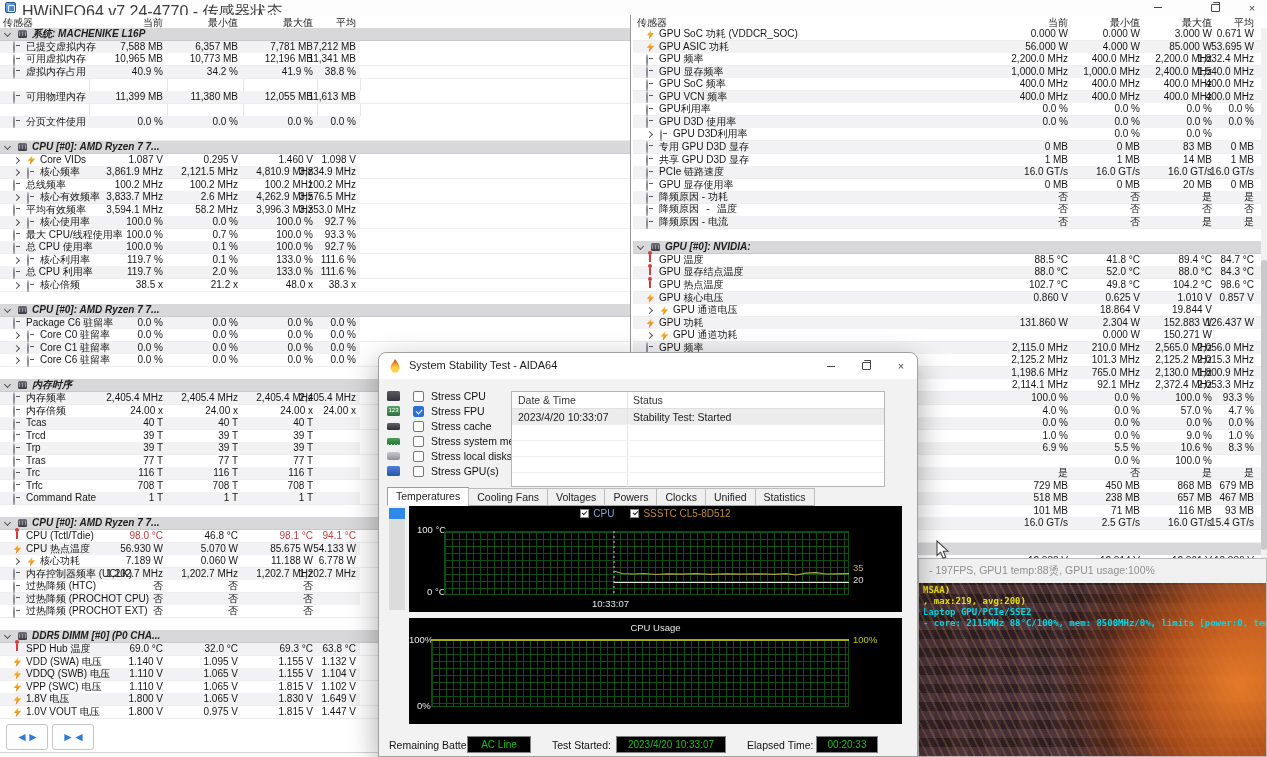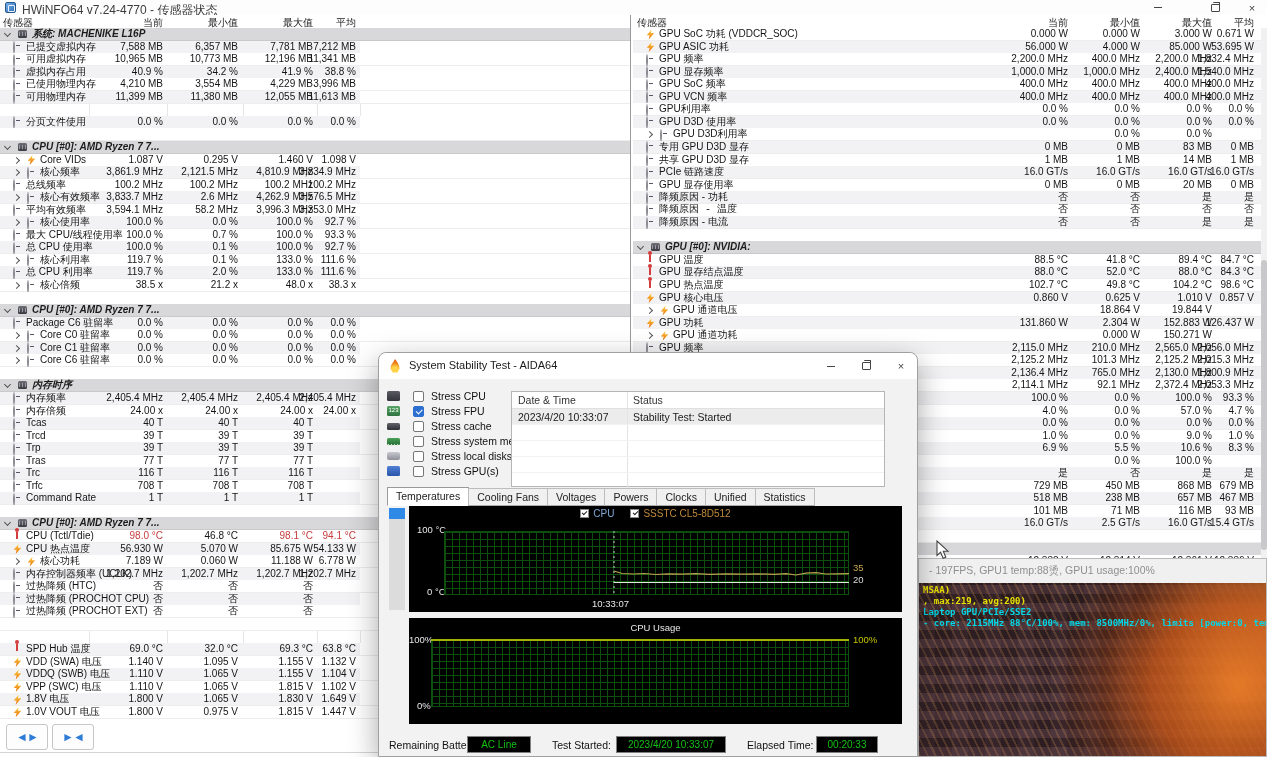--- a/index.html
+++ b/index.html
@@ -3,21 +3,21 @@
 <meta charset="utf-8">
 <style>
   html,body{margin:0;padding:0;background:#555;}
   .screen{position:relative;width:1267px;height:757px;background:#fff;overflow:hidden;
           font-family:"Liberation Sans",sans-serif;-webkit-font-smoothing:antialiased;}
   
   .titlebar{position:absolute;left:0;top:0;width:1267px;height:15px;background:#fdfdfd;}
   .app-ico{position:absolute;left:5px;top:2px;width:11px;height:11px;border-radius:2px;
            background:linear-gradient(135deg,#7ab0e8,#2d6db8);border:1px solid #24588f;box-sizing:border-box;}
   .app-ico::after{content:'';position:absolute;left:2px;top:2px;width:5px;height:5px;border:1px solid #e8f2ff;border-radius:1px;}
-  .title-txt{position:absolute;left:22px;top:2px;font-size:12px;color:#3c3c3c;white-space:nowrap;}
+  .title-txt{position:absolute;left:22px;top:2px;font-size:16px;color:#3c3c3c;white-space:nowrap;}
   .capbtn{position:absolute;top:0;width:30px;height:15px;display:flex;align-items:center;justify-content:center;}
   .glyph-min{width:8px;height:1px;background:#444;}
   .glyph-max{width:7px;height:6px;border:1px solid #444;border-radius:1px;position:relative;background:#fdfdfd;}
   .glyph-max::before{content:'';position:absolute;left:1.5px;top:-3px;width:6px;height:5px;border:1px solid #444;border-bottom:none;border-left:none;border-radius:1px;}
   .glyph-x{font-size:11px;color:#444;line-height:10px;}
   
   .hdr{position:absolute;top:15px;height:13px;background:#fff;border-bottom:1px solid #dcdcdc;font-size:10px;color:#222;}
   .hdr .hlabel{position:absolute;left:3px;top:1px;}
   .hdr .hval{position:absolute;top:1px;width:74px;text-align:right;}
   .pane{position:absolute;top:28px;overflow:hidden;background:#fff;}
@@ -163,21 +163,20 @@
       <div class="gridline" style="left: 317px; height: 691px;"></div>
       <div class="gridline" style="left: 360px; height: 691px;"></div>
       <div class="trow sect" style="top: 0px;">
         <span class="chev"></span>
         <span class="ic-chip"></span>
         <span class="slabel">系统: MACHENIKE L16P</span>
       </div>
       <div class="trow odd" style="top: 12.55px;"><span class="ic ic-clock"></span><span class="rlabel">已提交虚拟内存</span><span class="val" style="left: 89px; width: 74px;">7,588 MB</span><span class="val" style="left: 164px; width: 74px;">6,357 MB</span><span class="val" style="left: 239px; width: 74px;">7,781 MB</span><span class="val" style="left: 282px; width: 74px;">7,212 MB</span></div>
       <div class="trow even" style="top: 25.1px;"><span class="ic ic-clock"></span><span class="rlabel">可用虚拟内存</span><span class="val" style="left: 89px; width: 74px;">10,965 MB</span><span class="val" style="left: 164px; width: 74px;">10,773 MB</span><span class="val" style="left: 239px; width: 74px;">12,196 MB</span><span class="val" style="left: 282px; width: 74px;">11,341 MB</span></div>
       <div class="trow odd" style="top: 37.65px;"><span class="ic ic-clock"></span><span class="rlabel">虚拟内存占用</span><span class="val" style="left: 89px; width: 74px;">40.9 %</span><span class="val" style="left: 164px; width: 74px;">34.2 %</span><span class="val" style="left: 239px; width: 74px;">41.9 %</span><span class="val" style="left: 282px; width: 74px;">38.8 %</span></div>
-      <div class="trow even" style="top: 50.2px;"><span class="ic ic-clock"></span><span class="rlabel">已使用物理内存</span><span class="val" style="left: 89px; width: 74px;">4,210 MB</span><span class="val" style="left: 164px; width: 74px;">3,554 MB</span><span class="val" style="left: 239px; width: 74px;">4,229 MB</span><span class="val" style="left: 282px; width: 74px;">3,996 MB</span></div>
       <div class="trow odd" style="top: 62.75px;"><span class="ic ic-clock"></span><span class="rlabel">可用物理内存</span><span class="val" style="left: 89px; width: 74px;">11,399 MB</span><span class="val" style="left: 164px; width: 74px;">11,380 MB</span><span class="val" style="left: 239px; width: 74px;">12,055 MB</span><span class="val" style="left: 282px; width: 74px;">11,613 MB</span></div>
       <div class="trow odd" style="top: 87.85px;"><span class="ic ic-clock"></span><span class="rlabel">分页文件使用</span><span class="val" style="left: 89px; width: 74px;">0.0 %</span><span class="val" style="left: 164px; width: 74px;">0.0 %</span><span class="val" style="left: 239px; width: 74px;">0.0 %</span><span class="val" style="left: 282px; width: 74px;">0.0 %</span></div>
       <div class="trow blankr" style="top: 100.4px;"></div>
       <div class="trow sect" style="top: 112.95px;">
         <span class="chev"></span>
         <span class="ic-chip"></span>
         <span class="slabel">CPU [#0]: AMD Ryzen 7 7...</span>
       </div>
       <div class="trow even" style="top: 125.5px;">
         <span class="chev"></span>
@@ -245,20 +244,25 @@
         <span class="val" style="left: 89px; width: 74px;">7.189 W</span>
         <span class="val" style="left: 164px; width: 74px;">0.060 W</span>
         <span class="val" style="left: 239px; width: 74px;">11.188 W</span>
         <span class="val" style="left: 282px; width: 74px;">6.778 W</span>
       </div>
       <div class="trow odd" style="top: 539.65px;"><span class="ic ic-clock"></span><span class="rlabel">内存控制器频率 (UCLK)</span><span class="val" style="left: 89px; width: 74px;">1,202.7 MHz</span><span class="val" style="left: 164px; width: 74px;">1,202.7 MHz</span><span class="val" style="left: 239px; width: 74px;">1,202.7 MHz</span><span class="val" style="left: 282px; width: 74px;">1,202.7 MHz</span></div>
       <div class="trow even" style="top: 552.2px;"><span class="ic ic-clock"></span><span class="rlabel">过热降频 (HTC)</span><span class="val" style="left: 89px; width: 74px;">否</span><span class="val" style="left: 164px; width: 74px;">否</span><span class="val" style="left: 239px; width: 74px;">否</span></div>
       <div class="trow odd" style="top: 564.75px;"><span class="ic ic-clock"></span><span class="rlabel">过热降频 (PROCHOT CPU)</span><span class="val" style="left: 89px; width: 74px;">否</span><span class="val" style="left: 164px; width: 74px;">否</span><span class="val" style="left: 239px; width: 74px;">否</span></div>
       <div class="trow even" style="top: 577.3px;"><span class="ic ic-clock"></span><span class="rlabel">过热降频 (PROCHOT EXT)</span><span class="val" style="left: 89px; width: 74px;">否</span><span class="val" style="left: 164px; width: 74px;">否</span><span class="val" style="left: 239px; width: 74px;">否</span></div>
       <div class="trow blankr" style="top: 589.85px;"></div>
+      <div class="trow sect" style="top: 602.4px;">
+        <span class="chev"></span>
+        <span class="ic-chip"></span>
+        <span class="slabel">DDR5 DIMM [#0] (P0 CHA...</span>
+      </div>
       <div class="trow odd" style="top: 614.95px;"><span class="ic ic-temp"></span><span class="rlabel">SPD Hub 温度</span><span class="val" style="left: 89px; width: 74px;">69.0 °C</span><span class="val" style="left: 164px; width: 74px;">32.0 °C</span><span class="val" style="left: 239px; width: 74px;">69.3 °C</span><span class="val" style="left: 282px; width: 74px;">63.8 °C</span></div>
       <div class="trow even" style="top: 627.5px;">
         <span class="ic ic-bolt"></span>
         <span class="rlabel">VDD (SWA) 电压</span>
         <span class="val" style="left: 89px; width: 74px;">1.140 V</span>
         <span class="val" style="left: 164px; width: 74px;">1.095 V</span>
         <span class="val" style="left: 239px; width: 74px;">1.155 V</span>
         <span class="val" style="left: 282px; width: 74px;">1.132 V</span>
       </div>
       <div class="trow odd" style="top: 640.05px;">
@@ -363,21 +367,21 @@
       </div>
       <div class="trow even" style="top: 301.2px;">
         <span class="chev"></span>
         <span class="ic ic-bolt ind"></span>
         <span class="rlabel ind">GPU 通道功耗</span>
         <span class="val" style="left: 433px; width: 74px;">0.000 W</span>
         <span class="val" style="left: 505px; width: 74px;">150.271 W</span>
       </div>
       <div class="trow odd" style="top: 313.75px;"><span class="ic ic-clock"></span><span class="rlabel">GPU 频率</span><span class="val" style="left: 361px; width: 74px;">2,115.0 MHz</span><span class="val" style="left: 433px; width: 74px;">210.0 MHz</span><span class="val" style="left: 505px; width: 74px;">2,565.0 MHz</span><span class="val" style="left: 547px; width: 74px;">2,056.0 MHz</span></div>
       <div class="trow even" style="top: 326.3px;"><span class="ic ic-clock"></span><span class="rlabel"></span><span class="val" style="left: 361px; width: 74px;">2,125.2 MHz</span><span class="val" style="left: 433px; width: 74px;">101.3 MHz</span><span class="val" style="left: 505px; width: 74px;">2,125.2 MHz</span><span class="val" style="left: 547px; width: 74px;">2,015.3 MHz</span></div>
-      <div class="trow odd" style="top: 338.85px;"><span class="ic ic-clock"></span><span class="rlabel"></span><span class="val" style="left: 361px; width: 74px;">2,136.4 MHz</span><span class="val" style="left: 433px; width: 74px;">765.0 MHz</span><span class="val" style="left: 505px; width: 74px;">2,130.0 MHz</span><span class="val" style="left: 547px; width: 74px;">1,800.9 MHz</span></div>
+      <div class="trow odd" style="top: 338.85px;"><span class="ic ic-clock"></span><span class="rlabel"></span><span class="val" style="left: 361px; width: 74px;">1,198.6 MHz</span><span class="val" style="left: 433px; width: 74px;">765.0 MHz</span><span class="val" style="left: 505px; width: 74px;">2,130.0 MHz</span><span class="val" style="left: 547px; width: 74px;">1,800.9 MHz</span></div>
       <div class="trow even" style="top: 351.4px;"><span class="ic ic-clock"></span><span class="rlabel"></span><span class="val" style="left: 361px; width: 74px;">2,114.1 MHz</span><span class="val" style="left: 433px; width: 74px;">92.1 MHz</span><span class="val" style="left: 505px; width: 74px;">2,372.4 MHz</span><span class="val" style="left: 547px; width: 74px;">2,053.3 MHz</span></div>
       <div class="trow odd" style="top: 363.95px;"><span class="ic ic-clock"></span><span class="rlabel"></span><span class="val" style="left: 361px; width: 74px;">100.0 %</span><span class="val" style="left: 433px; width: 74px;">0.0 %</span><span class="val" style="left: 505px; width: 74px;">100.0 %</span><span class="val" style="left: 547px; width: 74px;">93.3 %</span></div>
       <div class="trow even" style="top: 376.5px;"><span class="ic ic-clock"></span><span class="rlabel"></span><span class="val" style="left: 361px; width: 74px;">4.0 %</span><span class="val" style="left: 433px; width: 74px;">0.0 %</span><span class="val" style="left: 505px; width: 74px;">57.0 %</span><span class="val" style="left: 547px; width: 74px;">4.7 %</span></div>
       <div class="trow odd" style="top: 389.05px;"><span class="ic ic-clock"></span><span class="rlabel"></span><span class="val" style="left: 361px; width: 74px;">0.0 %</span><span class="val" style="left: 433px; width: 74px;">0.0 %</span><span class="val" style="left: 505px; width: 74px;">0.0 %</span><span class="val" style="left: 547px; width: 74px;">0.0 %</span></div>
       <div class="trow even" style="top: 401.6px;"><span class="ic ic-clock"></span><span class="rlabel"></span><span class="val" style="left: 361px; width: 74px;">1.0 %</span><span class="val" style="left: 433px; width: 74px;">0.0 %</span><span class="val" style="left: 505px; width: 74px;">9.0 %</span><span class="val" style="left: 547px; width: 74px;">1.0 %</span></div>
       <div class="trow odd" style="top: 414.15px;"><span class="ic ic-clock"></span><span class="rlabel"></span><span class="val" style="left: 361px; width: 74px;">6.9 %</span><span class="val" style="left: 433px; width: 74px;">5.5 %</span><span class="val" style="left: 505px; width: 74px;">10.6 %</span><span class="val" style="left: 547px; width: 74px;">8.3 %</span></div>
       <div class="trow even" style="top: 426.7px;"><span class="ic ic-clock"></span><span class="rlabel"></span><span class="val" style="left: 433px; width: 74px;">0.0 %</span><span class="val" style="left: 505px; width: 74px;">100.0 %</span></div>
       <div class="trow odd" style="top: 439.25px;"><span class="ic ic-clock"></span><span class="rlabel"></span><span class="val" style="left: 361px; width: 74px;">是</span><span class="val" style="left: 433px; width: 74px;">否</span><span class="val" style="left: 505px; width: 74px;">是</span><span class="val" style="left: 547px; width: 74px;">是</span></div>
       <div class="trow even" style="top: 451.8px;"><span class="ic ic-clock"></span><span class="rlabel"></span><span class="val" style="left: 361px; width: 74px;">729 MB</span><span class="val" style="left: 433px; width: 74px;">450 MB</span><span class="val" style="left: 505px; width: 74px;">868 MB</span><span class="val" style="left: 547px; width: 74px;">679 MB</span></div>
       <div class="trow odd" style="top: 464.35px;"><span class="ic ic-clock"></span><span class="rlabel"></span><span class="val" style="left: 361px; width: 74px;">518 MB</span><span class="val" style="left: 433px; width: 74px;">238 MB</span><span class="val" style="left: 505px; width: 74px;">657 MB</span><span class="val" style="left: 547px; width: 74px;">467 MB</span></div>

